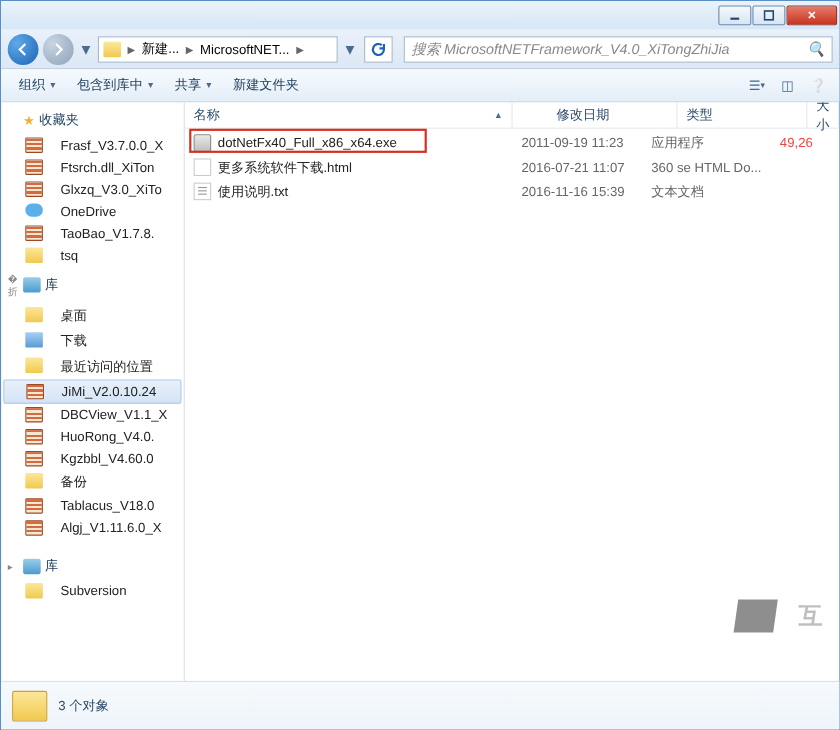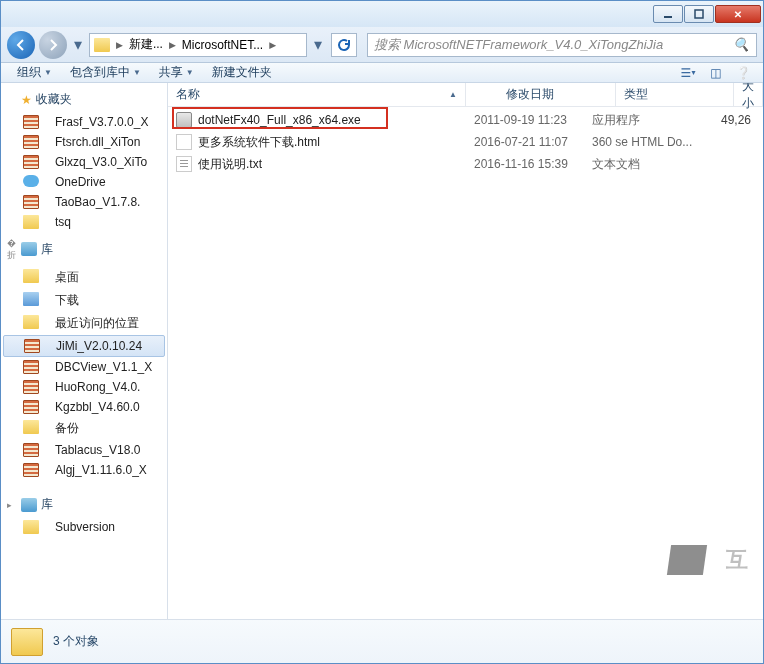--- a/index.html
+++ b/index.html
@@ -22,21 +22,21 @@
 .addr { flex: 0 0 218px; height: 24px; background: #fff; border: 1px solid #a6b8cc; display: flex; align-items: center; font-size: 12px; overflow: hidden; }
 .addr .crumb { padding: 0 4px; display: flex; align-items: center; gap: 2px; height: 100%; white-space: nowrap; }
 .addr .sep { color: #666; font-size: 9px; padding: 0 2px; }
 .addr .fld-icon { width: 16px; height: 14px; background: linear-gradient(#fce79a,#f0c950); border-radius: 1px; }
 .refresh-box { width: 26px; height: 24px; border: 1px solid #a6b8cc; background: #fff; display: flex; align-items: center; justify-content: center; margin-left: 2px; }
 .refresh-box svg { width: 14px; height: 14px; stroke:#1b64b5; fill:none; stroke-width:2; }
 .search { flex: 1; height: 24px; border: 1px solid #a6b8cc; background: #fff; display: flex; align-items: center; padding: 0 6px; font-size: 13px; color: #888; font-style: italic; margin-left: 6px; }
 .search .mag { margin-left: auto; color: #3a6aa0; }
 
 
-.toolbar { height: 20px; background: linear-gradient(#f6fafd,#e4eef8); border-bottom: 1px solid #c8d6e6; display: flex; align-items: center; font-size: 12px; padding: 0 8px; gap: 2px; }
+.toolbar { height: 30px; background: linear-gradient(#f6fafd,#e4eef8); border-bottom: 1px solid #c8d6e6; display: flex; align-items: center; font-size: 12px; padding: 0 8px; gap: 2px; }
 .tb-item { padding: 3px 8px; display: flex; align-items: center; gap: 3px; color: #1a3a5a; }
 .tb-item .dd { font-size: 8px; color: #4a6a8e; }
 .tb-right { margin-left: auto; display: flex; gap: 6px; }
 .tb-icon { width: 22px; height: 22px; display: flex; align-items: center; justify-content: center; color: #3a6aa0; }
 
 
 .main { flex: 1; display: flex; overflow: hidden; }
 
 
 .sidebar { width: 172px; border-right: 1px solid #d8e0ea; overflow-y: auto; font-size: 12px; padding: 4px 0; }
@@ -60,21 +60,21 @@
 .col-date { width: 118px; margin-left: 32px; }
 .col-type { width: 118px; }
 .col-size { flex: 1; }
 .sort-ind { font-size: 8px; color: #4a6a8e; }
 
 .file-rows { padding: 2px 0; }
 .file-row { height: 22px; display: flex; align-items: center; font-size: 12px; color: #222; }
 .file-row .cell-name { width: 298px; padding-left: 8px; display: flex; align-items: center; gap: 6px; }
 .file-row .cell-date { width: 118px; padding-left: 8px; color: #666; }
 .file-row .cell-type { width: 118px; padding-left: 8px; color: #666; white-space: nowrap; overflow: hidden; }
-.file-row .cell-size { flex: 1; padding-right: 12px; text-align: right; color: #404040; }
+.file-row .cell-size { flex: 1; padding-right: 24px; text-align: right; color: #ef4444; }
 .file-ico { width: 16px; height: 16px; flex-shrink: 0; display:flex; align-items:center; justify-content:center; }
 .file-ico.exe { background: linear-gradient(#e8e8e8,#c0c0c0); border: 1px solid #888; border-radius: 2px; font-size:9px; color:#444; }
 .file-ico.html { background: #fff; border: 1px solid #ccc; }
 .file-ico.txt { background: #fff; border: 1px solid #ccc; position:relative; }
 .file-ico.txt::after { content:""; position:absolute; left:3px; right:3px; top:3px; height:1px; background:#999; box-shadow: 0 3px #999, 0 6px #999; }
 
 .highlight-box { position: absolute; border: 2px solid #d43020; pointer-events: none; }
 
 
 .statusbar { height: 44px; border-top: 1px solid #d8e0ea; background: linear-gradient(#f6fafd,#eef4fa); display: flex; align-items: center; padding: 0 10px; gap: 10px; font-size: 12px; color: #2a4a6a; }

